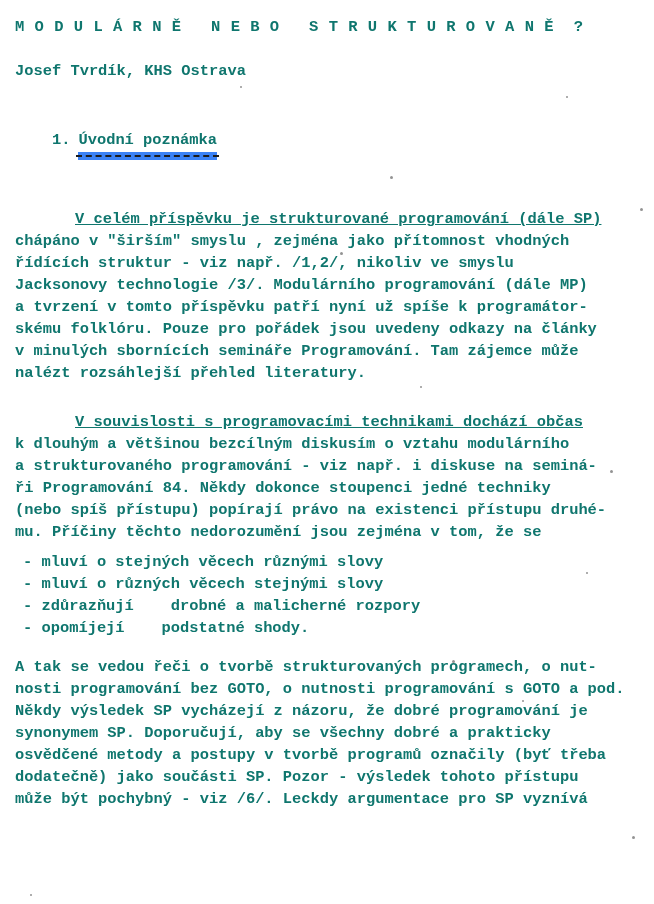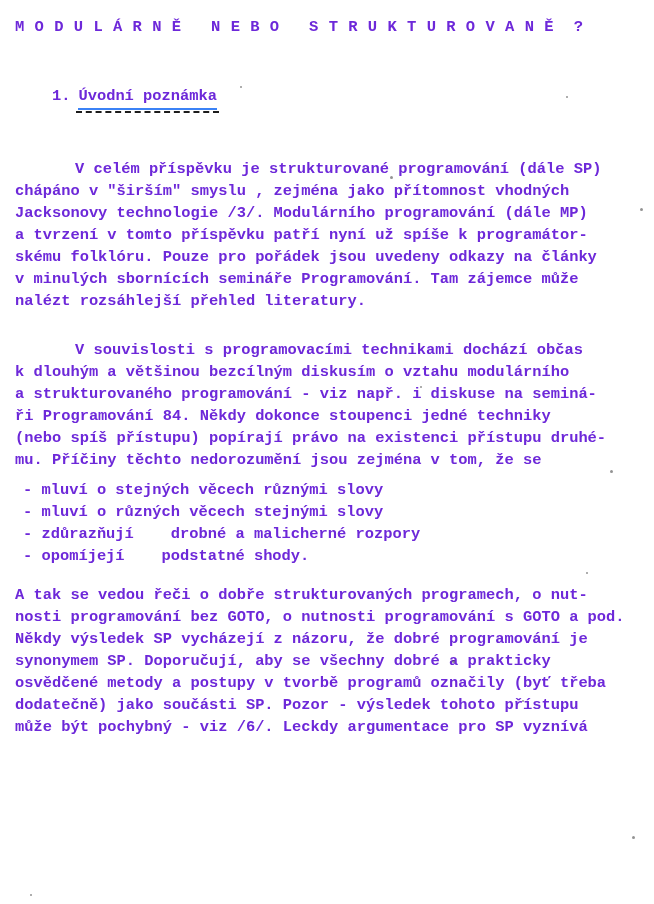--- a/index.html
+++ b/index.html
@@ -6,21 +6,21 @@
   .page {
     position: relative;
     width: 654px;
     height: 904px;
     box-sizing: border-box;
     background: #ffffff;
     padding: 16px 8px 0 15px;
     overflow: hidden;
     font-family: "Liberation Mono", "DejaVu Sans Mono", monospace;
     font-weight: 700;
-    color: #6d28d9;
+    color: #0f766e;
   }
   .title {
     margin: 0;
     font-size: 15.5px;
     line-height: 22px;
     letter-spacing: 0.5px;
     white-space: pre;
     font-weight: 700;
   }
   .byline {
@@ -33,41 +33,41 @@
     font-size: 15.4px;
     line-height: 22px;
     white-space: pre;
   }
   .heading-1 { margin-top: 25px; }
   .heading-2 { margin-top: 32px; }
   .hnum { margin-right: 8px; }
   .htext {
     display: inline-block;
     position: relative;
-    border-bottom: 2px solid #3b82f6;
+    border-bottom: 8px solid #3b82f6;
     padding-bottom: 1px;
   }
   .htext::after {
     content: "";
     position: absolute;
     left: -2px;
     right: -2px;
     bottom: -5px;
     border-bottom: 2px dashed #1c1c1c;
   }
   .para { margin: 0; }
   .para-1 { margin-top: 26px; }
   .para-2 { margin-top: 27px; }
   .para-3 { margin-top: 17px; }
   .line {
     font-size: 15.4px;
     line-height: 22px;
     white-space: pre;
   }
-  .para.indented .line:first-child { padding-left: 60px; }
+  .para.indented .line:first-child { padding-left: 60px; text-decoration: underline; }
   .list { margin: 8px; }
   
   .speck {
     position: absolute;
     width: 3px; height: 3px;
     background: #3a3a3a;
     border-radius: 50%;
     opacity: 0.55;
   }
   .speck:nth-of-type(1)  { left: 390px; top: 176px; }
@@ -96,28 +96,30 @@
   <i class="speck"></i>
   <i class="speck"></i>
   <i class="speck"></i>
   <i class="speck"></i>
   <i class="speck"></i>
   <i class="speck"></i>
   <i class="speck"></i>
 
   <h1 class="title">M O D U L Á R N Ě   N E B O   S T R U K T U R O V A N Ě  ?</h1>
 
+  <div class="byline">Josef Tvrdík, KHS Ostrava</div>
 
   <div class="heading heading-1">
     <span class="hnum">1.</span><span class="htext">Úvodní poznámka</span>
   </div>
 
   <div class="para para-1 indented">
     <div class="line">V celém příspěvku je strukturované programování (dále SP)</div>
     <div class="line">chápáno v "širším" smyslu , zejména jako přítomnost vhodných</div>
+    <div class="line">řídících struktur - viz např. /1,2/, nikoliv ve smyslu</div>
     <div class="line">Jacksonovy technologie /3/. Modulárního programování (dále MP)</div>
     <div class="line">a tvrzení v tomto příspěvku patří nyní už spíše k programátor-</div>
     <div class="line">skému folklóru. Pouze pro pořádek jsou uvedeny odkazy na články</div>
     <div class="line">v minulých sbornících semináře Programování. Tam zájemce může</div>
     <div class="line">nalézt rozsáhlejší přehled literatury.</div>
   </div>
 
 
   <div class="para para-2 indented">
     <div class="line">V souvislosti s programovacími technikami dochází občas</div>
@@ -129,21 +131,21 @@
   </div>
 
   <div class="list">
     <div class="line">- mluví o stejných věcech různými slovy</div>
     <div class="line">- mluví o různých věcech stejnými slovy</div>
     <div class="line">- zdůrazňují    drobné a malicherné rozpory</div>
     <div class="line">- opomíjejí    podstatné shody.</div>
   </div>
 
   <div class="para para-3">
-    <div class="line">A tak se vedou řeči o dobře strukturovaných programech, o nut-</div>
+    <div class="line">A tak se vedou řeči o tvorbě strukturovaných programech, o nut-</div>
     <div class="line">nosti programování bez GOTO, o nutnosti programování s GOTO a pod.</div>
     <div class="line">Někdy výsledek SP vycházejí z názoru, že dobré programování je</div>
     <div class="line">synonymem SP. Doporučují, aby se všechny dobré a prakticky</div>
     <div class="line">osvědčené metody a postupy v tvorbě programů označily (byť třeba</div>
     <div class="line">dodatečně) jako součásti SP. Pozor - výsledek tohoto přístupu</div>
     <div class="line">může být pochybný - viz /6/. Leckdy argumentace pro SP vyznívá</div>
 
   </div>
 
 </div>

